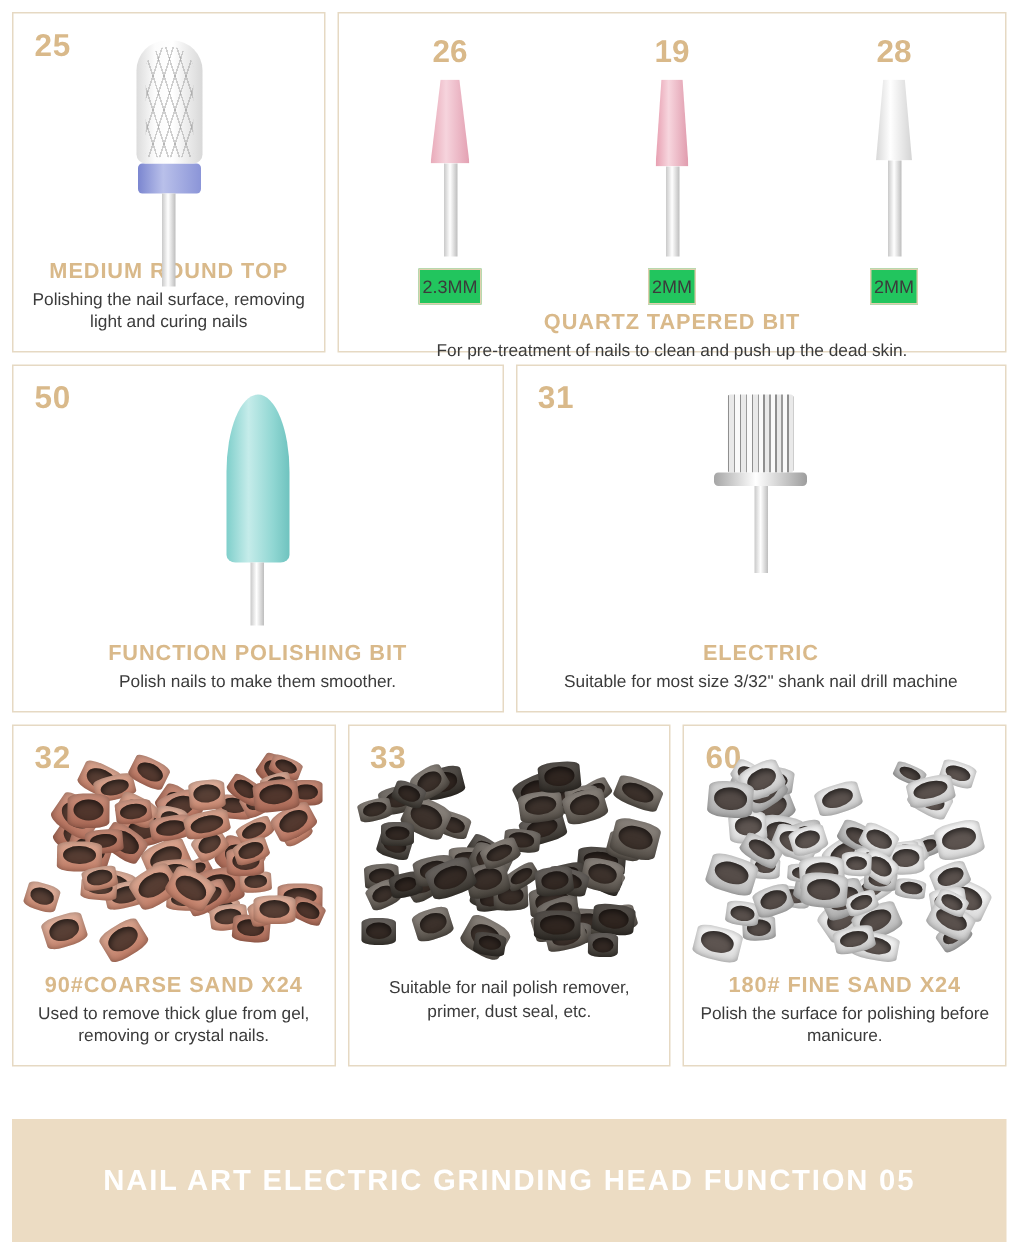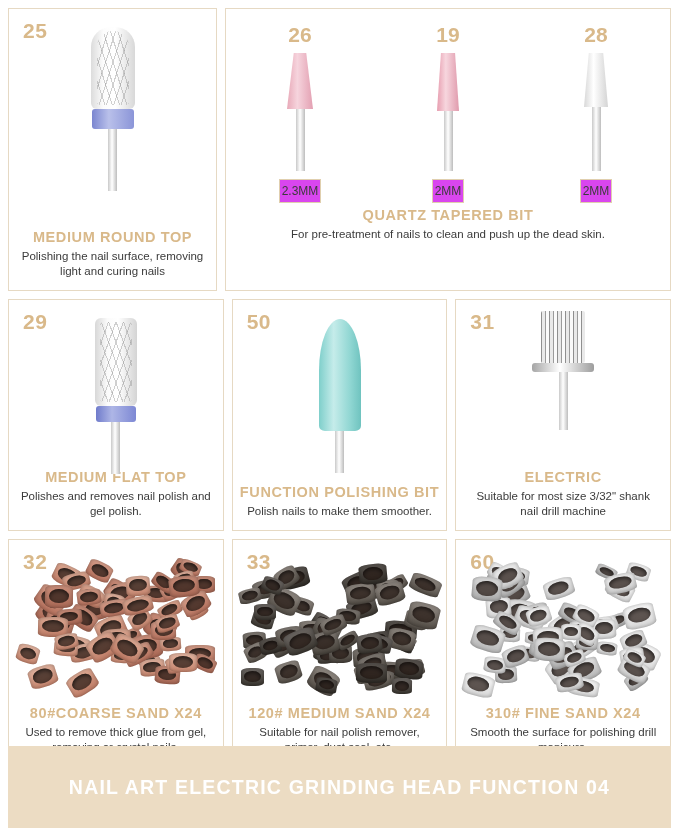--- a/index.html
+++ b/index.html
@@ -58,21 +58,21 @@
   }
   .art {
     flex: 1;
     display: flex;
     align-items: center;
     justify-content: center;
     width: 100%;
   }
 
   
-  #row1 { height: 283px; }
+  #row1 { height: 227px; }
   #cell25 { width: 209px; }
   #cell26to28 { flex: 1; }
 
   .bit-wrap { position: relative; width: 100%; height: 100%; }
 
   
   .roundtop {
     position: absolute; left: 50%; top: 18px; transform: translateX(-50%);
     width: 44px;
   }
@@ -105,21 +105,21 @@
   .qnum { font-size:21px; font-weight:bold; color:#d9b98a; margin-bottom:6px; }
   .q-pink-a { width:26px; height:56px; background:linear-gradient(90deg,#e8a9b8,#f6d4dd 40%,#e3a0b2); clip-path: polygon(26% 0,74% 0,100% 100%,0 100%); }
   .q-pink-b { width:22px; height:58px; background:linear-gradient(90deg,#e79eb0,#f7d6de 40%,#e09bad); clip-path: polygon(18% 0,82% 0,100% 100%,0 100%); }
   .q-white  { width:24px; height:54px; background:linear-gradient(90deg,#d8d8d8,#ffffff 40%,#d4d4d4); clip-path: polygon(20% 0,80% 0,100% 100%,0 100%); }
   .sizebox {
     margin-top: 8px;
     border: 1px solid #e0cfae;
     color: #3b3b3b;
     font-size: 12px;
     padding: 4px 2px;
-    background: #d946ef;
+    background: #22c55e;
   }
 
   
   #row2 { height: 232px; }
   #cell29, #cell30, #cell31 { flex: 1; }
   .flattop { position:absolute; left:50%; top:18px; transform:translateX(-50%); width:42px; }
   .ft-head {
     width: 42px; height: 88px;
     background: linear-gradient(90deg,#d8d8d8 0%,#fbfbfb 30%,#ffffff 55%,#d4d4d4 100%);
     border-radius: 6px;
@@ -231,34 +231,20 @@
 
       </div>
       <div class="title">QUARTZ TAPERED BIT</div>
       <div class="desc">For pre-treatment of nails to clean and push up the dead skin.</div>
     </div>
 
   </div>
 
   <div class="grid-row" id="row2">
 
-    <div class="cell" id="cell29">
-      <span class="num">29</span>
-      <div class="art">
-        <div class="bit-wrap">
-          <div class="flattop">
-            <div class="ft-head"></div>
-            <div class="ft-band"></div>
-            <div class="shank" style="height:52px;"></div>
-          </div>
-        </div>
-      </div>
-      <div class="title">MEDIUM FLAT TOP</div>
-      <div class="desc">Polishes and removes nail polish and gel polish.</div>
-    </div>
 
     <div class="cell" id="cell30">
       <span class="num">50</span>
       <div class="art">
         <div style="margin-top:12px;">
           <div class="silicone"></div>
           <div class="shank" style="height:42px;"></div>
         </div>
       </div>
       <div class="title">FUNCTION POLISHING BIT</div>
@@ -453,21 +439,21 @@
           <div class="band" style="width: 30.0366px; height: 17.4314px; left: 114.354px; top: 43.4246px; transform: rotate(-13deg); background: linear-gradient(rgb(224, 172, 150), rgb(189, 122, 100)); z-index: 55;">
             <div class="hole"></div>
           </div>
           <div class="band" style="width: 23.0534px; height: 14.7599px; left: 45.7459px; top: 80.1117px; transform: rotate(-10.9deg); background: linear-gradient(rgb(230, 184, 164), rgb(196, 131, 108)); z-index: 56;">
             <div class="hole"></div>
           </div>
           <div class="band" style="width: 29.8996px; height: 20.8663px; left: 159.769px; top: 22.186px; transform: rotate(-6.7deg); background: linear-gradient(rgb(204, 144, 124), rgb(168, 103, 84)); z-index: 57;">
             <div class="hole"></div>
           </div>
         </div>
-      <div class="title">80#COARSE SAND X24</div>
+      <div class="title">90#COARSE SAND X24</div>
       <div class="desc">Used to remove thick glue from gel, removing or crystal nails.</div>
     </div>
 
     <div class="cell" id="cell33">
       <span class="num">33</span>
       <div class="bands-area" id="bands33">
           <div class="band" style="width: 29.1399px; height: 17.1095px; left: 145.26px; top: 107.891px; transform: rotate(3.4deg); background: linear-gradient(rgb(131, 125, 119), rgb(69, 64, 57)); z-index: 0;">
             <div class="hole"></div>
           </div>
           <div class="band" style="width: 25.579px; height: 18.2841px; left: 110.281px; top: 20.023px; transform: rotate(-25.5deg); background: linear-gradient(rgb(91, 86, 81), rgb(46, 42, 37)); z-index: 1;">
@@ -635,21 +621,20 @@
           <div class="band" style="width: 28.4252px; height: 20.3171px; left: 126.528px; top: 9.55388px; transform: rotate(-5.6deg); background: linear-gradient(rgb(91, 86, 81), rgb(46, 42, 37)); z-index: 55;">
             <div class="hole"></div>
           </div>
           <div class="band" style="width: 31.2484px; height: 22.7969px; left: 51.8883px; top: 76.4043px; transform: rotate(-21.3deg); background: linear-gradient(rgb(111, 106, 102), rgb(57, 53, 47)); z-index: 56;">
             <div class="hole"></div>
           </div>
           <div class="band" style="width: 24.6153px; height: 15.7007px; left: 87.9759px; top: 63.4535px; transform: rotate(-23.5deg); background: linear-gradient(rgb(146, 139, 132), rgb(81, 75, 68)); z-index: 57;">
             <div class="hole"></div>
           </div>
         </div>
-      <div class="title">120# MEDIUM SAND X24</div>
       <div class="desc">Suitable for nail polish remover, primer, dust seal, etc.</div>
     </div>
 
     <div class="cell" id="cell34">
       <span class="num">60</span>
       <div class="bands-area" id="bands34">
           <div class="band" style="width: 28.7647px; height: 23.5294px; left: 91.0438px; top: 103.182px; transform: rotate(-34.6deg); background: linear-gradient(rgb(242, 242, 242), rgb(201, 201, 201)); z-index: 0;">
             <div class="hole"></div>
           </div>
           <div class="band" style="width: 20.0318px; height: 12.6268px; left: 151.633px; top: 59.936px; transform: rotate(-21.7deg); background: linear-gradient(rgb(220, 220, 220), rgb(169, 169, 169)); z-index: 1;">
@@ -817,23 +802,23 @@
           <div class="band" style="width: 30.854px; height: 18.5553px; left: 148.784px; top: 19.9354px; transform: rotate(-13deg); background: linear-gradient(rgb(242, 242, 242), rgb(201, 201, 201)); z-index: 55;">
             <div class="hole"></div>
           </div>
           <div class="band" style="width: 30.7309px; height: 22.7545px; left: 78.109px; top: 84.4074px; transform: rotate(4.5deg); background: linear-gradient(rgb(230, 230, 230), rgb(181, 181, 181)); z-index: 56;">
             <div class="hole"></div>
           </div>
           <div class="band" style="width: 29.7471px; height: 24.2578px; left: 15.5635px; top: 22.8821px; transform: rotate(4.9deg); background: linear-gradient(rgb(220, 220, 220), rgb(169, 169, 169)); z-index: 57;">
             <div class="hole"></div>
           </div>
         </div>
-      <div class="title">310# FINE SAND X24</div>
-      <div class="desc">Smooth the surface for polishing drill manicure.</div>
+      <div class="title">180# FINE SAND X24</div>
+      <div class="desc">Polish the surface for polishing before manicure.</div>
     </div>
 
   </div>
 
   <div id="footer">
-    <div id="footer-text">NAIL ART ELECTRIC GRINDING HEAD FUNCTION 04</div>
+    <div id="footer-text">NAIL ART ELECTRIC GRINDING HEAD FUNCTION 05</div>
   </div>
 
 </div>
 
 </body></html>

